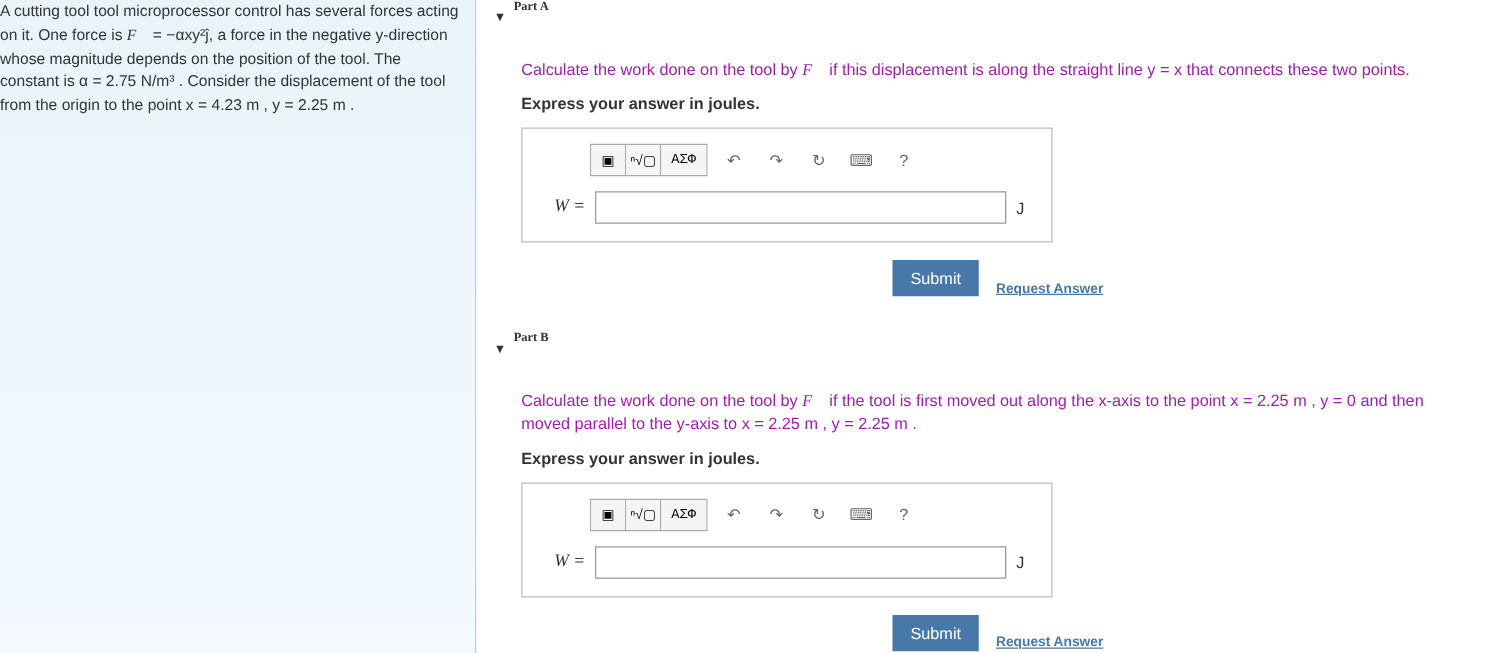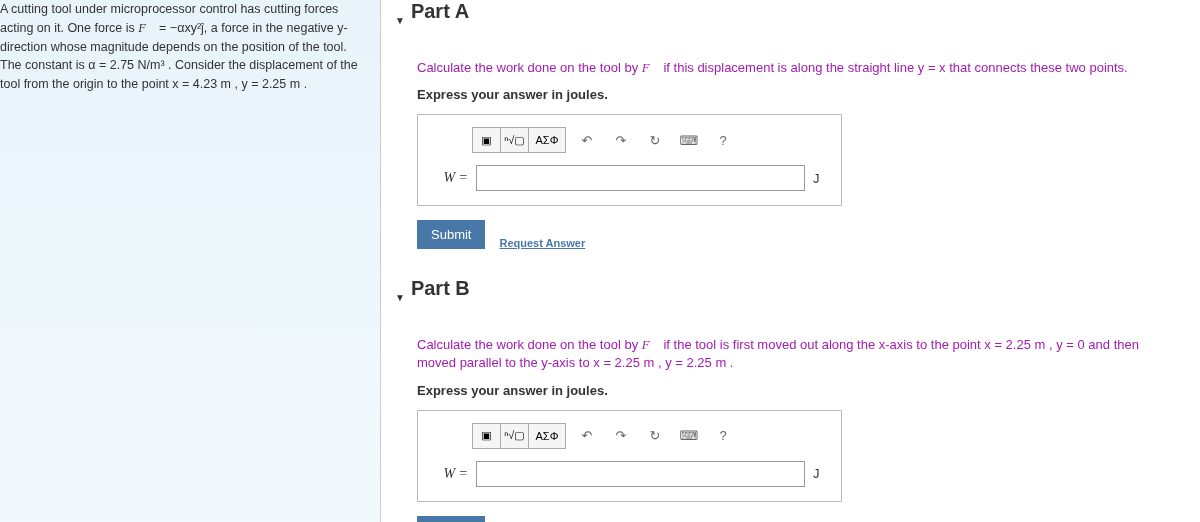--- a/index.html
+++ b/index.html
@@ -1,44 +1,44 @@
 <!DOCTYPE html>
 <html><head>
 <meta charset="utf-8">
 <style>
 * { box-sizing: border-box; margin: 0; padding: 0; }
 body { font-family: Arial, sans-serif; font-size: 13px; color: #333; background: #fff; display: flex; }
 .left-panel { width: 380px; padding: 0 12px 12px 0; background: linear-gradient(#e8f4fa, #f4fafe); font-size: 12.5px; line-height: 1.5; color: #333; }
 .right-panel { flex: 1; padding: 0 20px 20px 36px; border-left: 1px solid #ccc; }
-.part-title { font-weight: bold; font-size: 20px; color: #333; margin-bottom: 18px; }
+.part-title { font-weight: bold; font-size: 10px; color: #333; margin-bottom: 18px; font-family: Liberation Serif, serif; }
 .caret { display: inline-block; margin-right: 6px; color: #333; font-size: 10px; }
 .prompt { font-size: 13px; color: #a21caf; margin-bottom: 10px; line-height: 1.4; }
 .bold-instr { font-weight: bold; font-size: 13px; margin-bottom: 12px; }
 .answer-box { border: 1px solid #bbb; width: 425px; padding: 12px 14px 14px; margin-bottom: 14px; }
 .toolbar { display: flex; align-items: center; gap: 2px; margin-bottom: 12px; margin-left: 40px; }
 .tb-group { display: flex; border: 1px solid #aaa; }
 .tb-btn { width: 28px; height: 24px; background: #f5f5f5; border: none; border-right: 1px solid #aaa; display: flex; align-items: center; justify-content: center; font-size: 11px; cursor: pointer; }
-.tb-btn:last-child { border-right: none; }
+.tb-btn:last-child { border-right: none; font-family: Liberation Mono, monospace; }
 .tb-icon { width: 26px; height: 24px; display: flex; align-items: center; justify-content: center; color: #666; font-size: 13px; cursor: pointer; margin-left: 6px; }
 .answer-row { display: flex; align-items: center; gap: 8px; }
 .var-label { font-style: italic; font-family: 'Times New Roman', serif; font-size: 14px; width: 36px; text-align: right; }
 .answer-input { flex: 1; height: 26px; border: 1px solid #999; padding: 2px 6px; }
 .unit { font-size: 13px; width: 14px; }
-.submit-row { display: flex; align-items: center; gap: 14px; margin-bottom: 28px; }
+.submit-row { display: flex; align-items: center; gap: 14px; margin-bottom: 28px; justify-content: center; }
 .submit-btn { background: #4878a8; color: #fff; border: none; padding: 7px 14px; font-size: 13px; cursor: pointer; }
 .request-link { color: #4878a8; text-decoration: underline; font-size: 11px; cursor: pointer; font-weight: bold; margin-top: 16px; }
 .part-block { margin-bottom: 10px; }
 .part-header { display: flex; align-items: center; margin-bottom: 18px; margin-left: -22px; }
 .vec { font-style: italic; font-family: 'Times New Roman', serif; }
 </style>
 </head>
 <body>
 
 <div class="left-panel">
-  <span>A cutting tool under microprocessor control has cutting forces acting on it. One force is </span><span class="vec">F⃗</span><span> = −αxy²ĵ, a force in the negative y-direction whose magnitude depends on the position of the tool. The constant is α = 2.75 N/m³ . Consider the displacement of the tool from the origin to the point x = 4.23 m , y = 2.25 m .</span>
+  <span>A cutting tool tool microprocessor control has several forces acting on it. One force is </span><span class="vec">F⃗</span><span> = −αxy²ĵ, a force in the negative y-direction whose magnitude depends on the position of the tool. The constant is α = 2.75 N/m³ . Consider the displacement of the tool from the origin to the point x = 4.23 m , y = 2.25 m .</span>
 </div>
 
 <div class="right-panel">
 
   <div class="part-block">
     <div class="part-header">
       <span class="caret">▼</span>
       <span class="part-title">Part A</span>
     </div>
     <p class="prompt">

